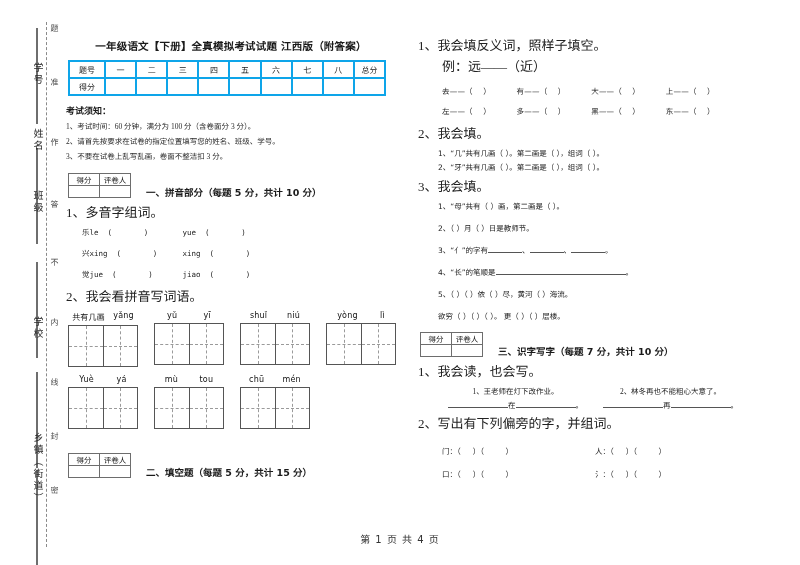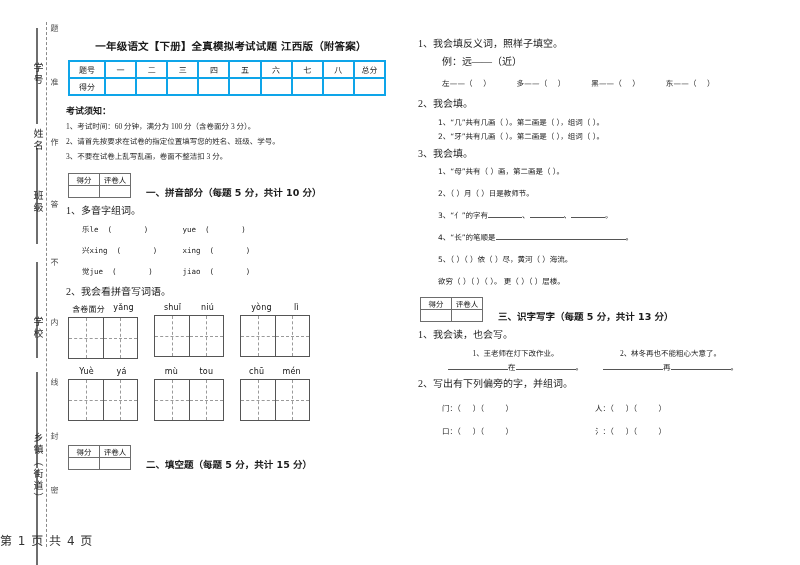--- a/index.html
+++ b/index.html
@@ -151,21 +151,21 @@
     left: 80px;
     top: 12px;
     font-size: 9.5px;
     font-weight: bold;
     white-space: nowrap;
     font-family: "DejaVu Sans", sans-serif;
   }
 
   
   .q {
-    font-size: 10px;
+    font-size: 13px;
     margin: 0 0 5px 0;
     line-height: 1.25;
     color: #222;
   }
   .q-indent2 { margin-left: 24px; }
   .sp { margin-bottom: 9px; }
 
   
   .duo-row {
     font-size: 7.5px;
@@ -270,21 +270,22 @@
     color: #222;
     font-family: "DejaVu Sans", sans-serif;
   }
 
   
   .footer {
     position: absolute;
     left: 0;
     right: 0;
     top: 531px;
-    font-size: 12px;
+    text-align: center;
+    font-size: 10px;
     color: #333;
     font-family: "DejaVu Sans", sans-serif;
     letter-spacing: 1px;
   }
 </style>
 </head>
 <body>
 
 <div id="page">
 
@@ -383,22 +384,32 @@
       <span class="duo-a"><span class="han">觉</span><span>jue</span>&nbsp;&nbsp;(&nbsp;&nbsp;&nbsp;&nbsp;&nbsp;&nbsp;&nbsp;)</span>
       <span class="duo-b"><span>jiao</span>&nbsp;&nbsp;(&nbsp;&nbsp;&nbsp;&nbsp;&nbsp;&nbsp;&nbsp;)</span>
     </div>
 
     <div class="q">2、我会看拼音写词语。</div>
 
     <div class="grid-block">
       <div class="grid-row">
         <div class="grid-group">
           <div class="pinyin-pair">
-            <span>含卷面分</span>
+            <span>共有几画</span>
             <span>yǎng</span>
+          </div>
+          <div class="tianzi">
+              <div class="cell"></div>
+              <div class="cell"></div>
+            </div>
+        </div>
+        <div class="grid-group">
+          <div class="pinyin-pair">
+            <span>yǔ</span>
+            <span>yī</span>
           </div>
           <div class="tianzi">
               <div class="cell"></div>
               <div class="cell"></div>
             </div>
         </div>
         <div class="grid-group">
           <div class="pinyin-pair">
             <span>shuǐ</span>
             <span>niú</span>
@@ -472,20 +483,26 @@
 
   </div>
 
   <div class="col col-right">
 
     <div class="q">1、我会填反义词，照样子填空。</div>
 
     <div class="q q-indent2 sp">例：远——（近）</div>
 
     <div class="pairs-line">
+      <span class="pair"><span>去</span>——（&nbsp;&nbsp;&nbsp;&nbsp;）</span>
+      <span class="pair"><span>有</span>——（&nbsp;&nbsp;&nbsp;&nbsp;）</span>
+      <span class="pair"><span>大</span>——（&nbsp;&nbsp;&nbsp;&nbsp;）</span>
+      <span class="pair"><span>上</span>——（&nbsp;&nbsp;&nbsp;&nbsp;）</span>
+    </div>
+    <div class="pairs-line">
       <span class="pair"><span>左</span>——（&nbsp;&nbsp;&nbsp;&nbsp;）</span>
       <span class="pair"><span>多</span>——（&nbsp;&nbsp;&nbsp;&nbsp;）</span>
       <span class="pair"><span>黑</span>——（&nbsp;&nbsp;&nbsp;&nbsp;）</span>
       <span class="pair"><span>东</span>——（&nbsp;&nbsp;&nbsp;&nbsp;）</span>
     </div>
 
     <div class="q" style="margin-top:10px;">2、我会填。</div>
     <div class="stroke-line">1、“几”共有几画（    ）。第二画是（    ），组词（      ）。</div>
     <div class="stroke-line">2、“牙”共有几画（    ）。第二画是（    ），组词（      ）。</div>
 
@@ -511,21 +528,21 @@
             <tr>
           <td>得分</td>
           <td>评卷人</td>
         </tr>
         <tr>
           <td class="blank"></td>
           <td class="blank"></td>
         </tr>
       </tbody>
         </table>
-      <div class="sec-title">三、识字写字（每题 5 分，共计 13 分）</div>
+      <div class="sec-title">三、识字写字（每题 7 分，共计 10 分）</div>
     </div>
 
     <div class="q">1、我会读，也会写。</div>
 
     <div class="two-col-q">
       <div>1、王老师在灯下改作业。</div>
       <div>2、林冬再也不能粗心大意了。</div>
     </div>
     <div class="two-col-q" style="margin-bottom:6px;">
       <div>

